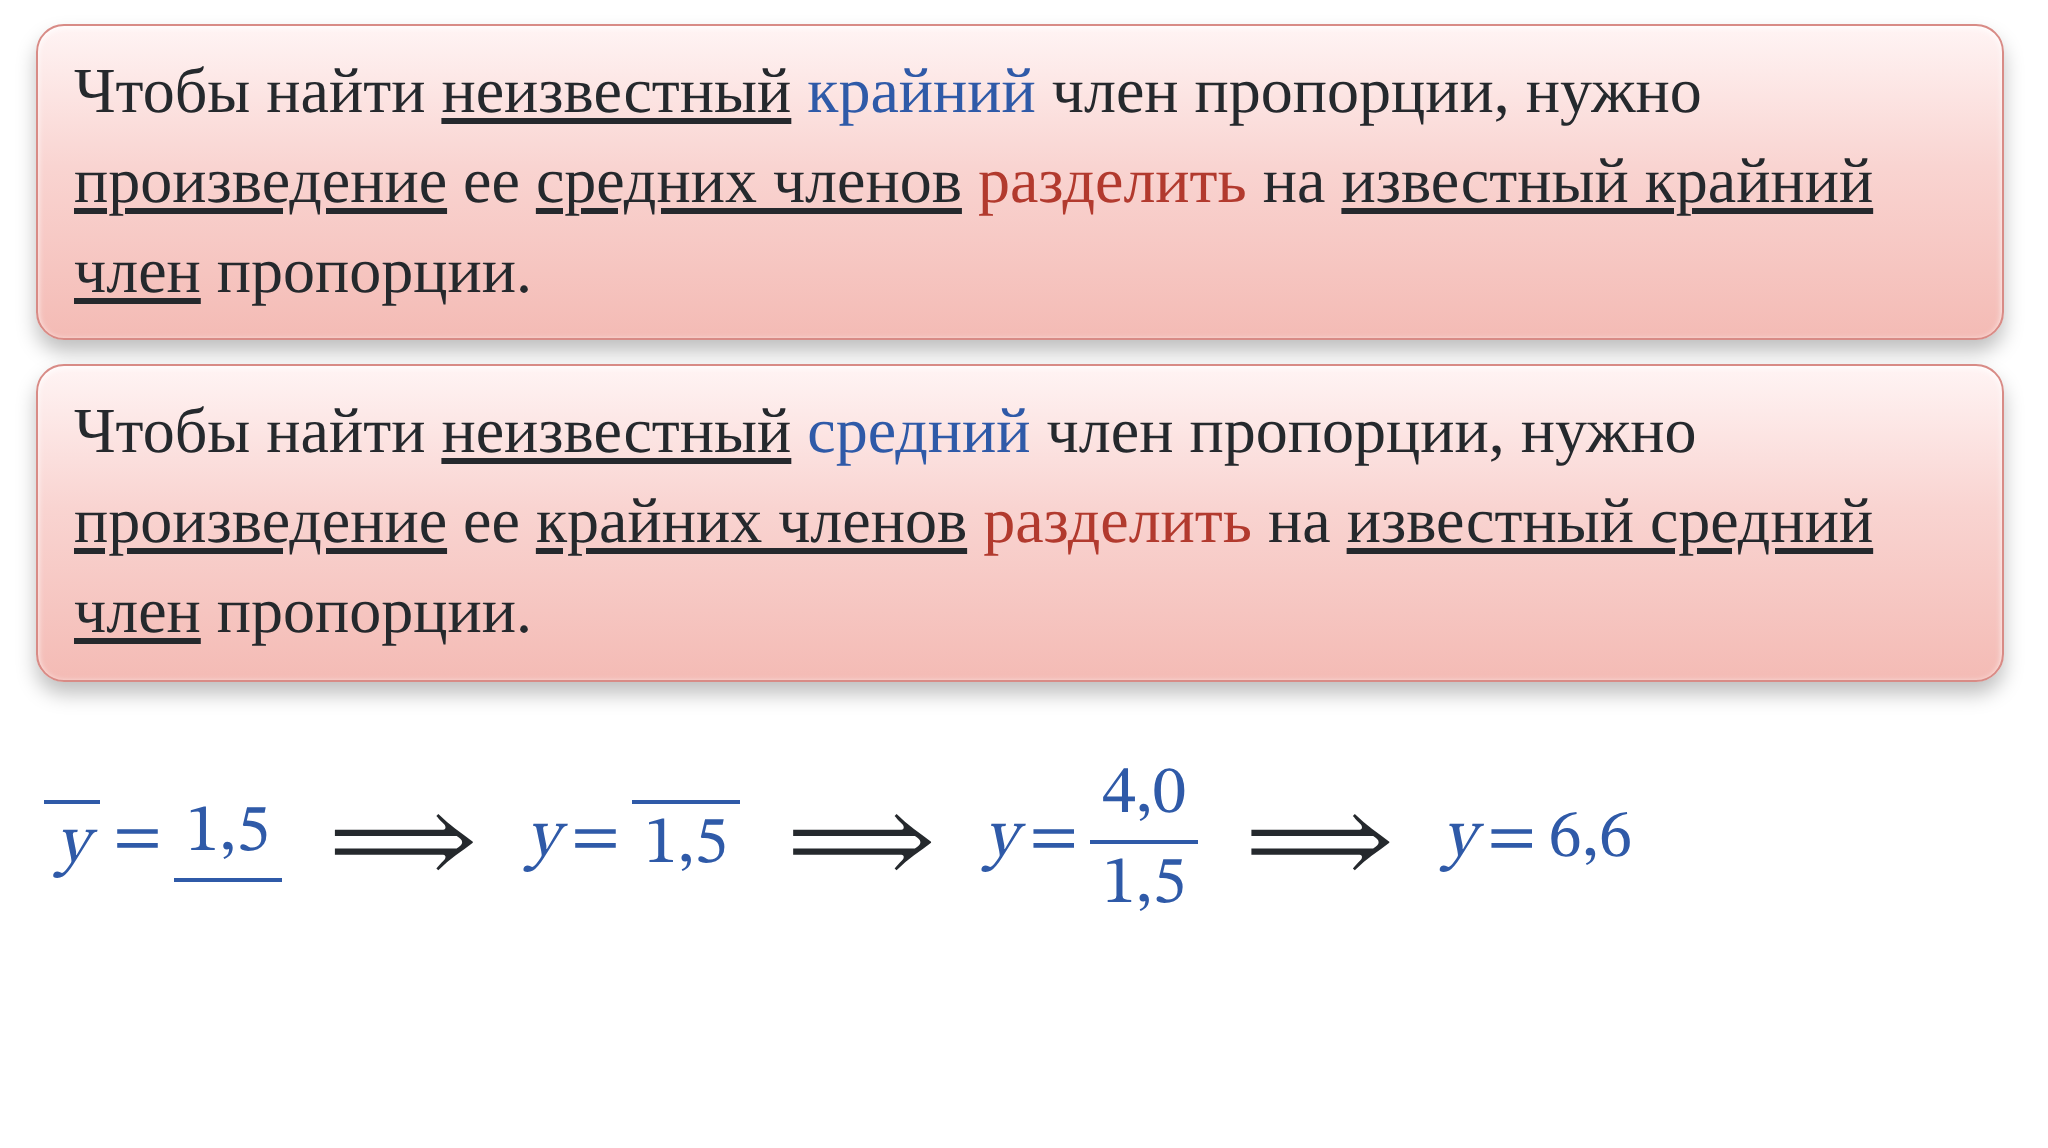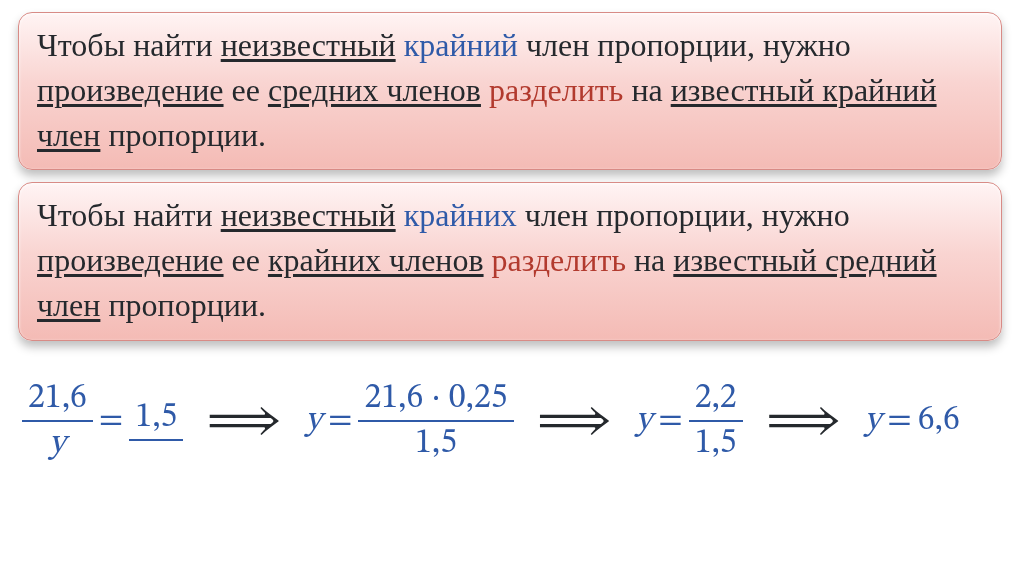--- a/index.html
+++ b/index.html
@@ -83,57 +83,55 @@
 </head>
 <body>
 
 <div class="page">
 
   <div class="rule-box">
     <span><span>Чтобы найти </span><span class="u">неизвестный</span><span> </span><span class="kw-ext">крайний</span><span> член пропорции, нужно </span><span class="u">произведение</span><span> ее </span><span class="u">средних членов</span><span> </span><span class="kw-div">разделить</span><span> на </span><span class="u">известный крайний член</span><span> пропорции.</span></span>
   </div>
 
   <div class="rule-box">
-    <span><span>Чтобы найти </span><span class="u">неизвестный</span><span> </span><span class="kw-mid">крайних</span><span> член пропорции, нужно </span><span class="u">произведение</span><span> ее </span><span class="u">крайних членов</span><span> </span><span class="kw-div">разделить</span><span> на </span><span class="u">известный средний член</span><span> пропорции.</span></span>
+    <span><span>Чтобы найти </span><span class="u">неизвестный</span><span> </span><span class="kw-mid">средний</span><span> член пропорции, нужно </span><span class="u">произведение</span><span> ее </span><span class="u">крайних членов</span><span> </span><span class="kw-div">разделить</span><span> на </span><span class="u">известный средний член</span><span> пропорции.</span></span>
   </div>
 
   <div class="math-row">
 
     <span class="expr">
       <span class="frac">
-        <span class="num">21,6</span>
         <span class="bar"></span>
         <span class="den ital">y</span>
       </span>
       <span class="eq">=</span>
       <span class="frac">
         <span class="num">1,5</span>
         <span class="bar"></span>
       </span>
     </span>
 
     <span class="arrow">⟹</span>
 
     <span class="expr">
       <span class="ital">y</span>
       <span class="eq">=</span>
       <span class="frac">
-        <span class="num">21,6 · 0,25</span>
         <span class="bar"></span>
         <span class="den">1,5</span>
       </span>
     </span>
 
     <span class="arrow">⟹</span>
 
     <span class="expr">
       <span class="ital">y</span>
       <span class="eq">=</span>
       <span class="frac">
-        <span class="num">2,2</span>
+        <span class="num">4,0</span>
         <span class="bar"></span>
         <span class="den">1,5</span>
       </span>
     </span>
 
     <span class="arrow">⟹</span>
 
     <span class="expr">
       <span class="ital">y</span>
       <span class="eq">=</span>

